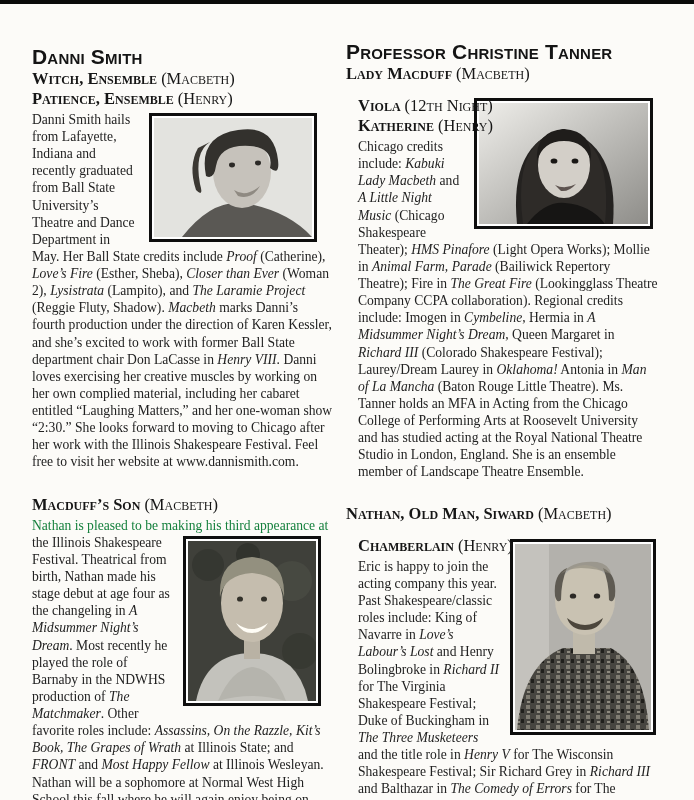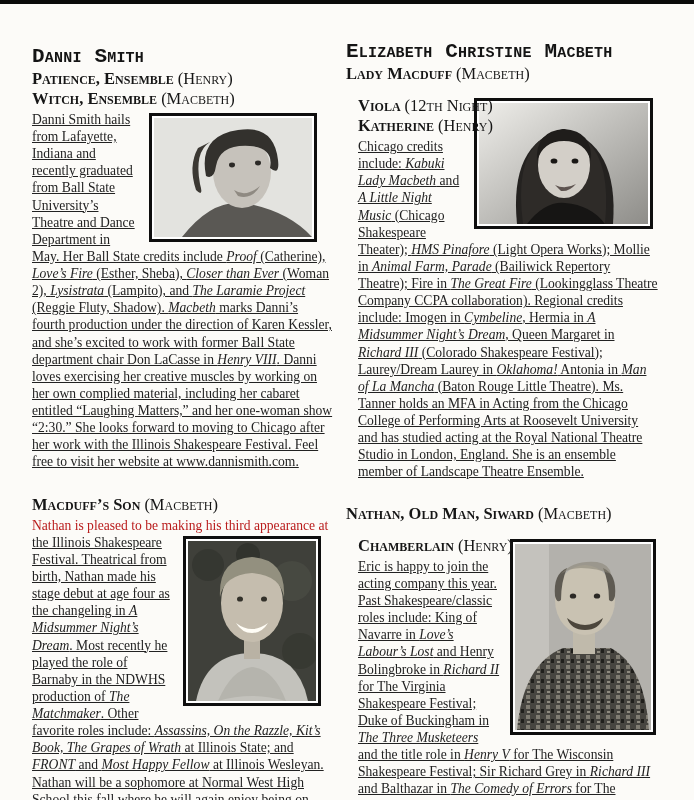--- a/index.html
+++ b/index.html
@@ -11,21 +11,21 @@
     color:#1d1d1d;
     -webkit-font-smoothing:antialiased;
   }
   .scan-edge{width:694px;height:4px;background:#0a0a0a;}
   .page{display:flex;padding:0 0 0 32px;box-sizing:border-box;width:694px;}
   .col{box-sizing:border-box;}
   .col-left{width:302px;padding-top:42px;margin-right:12px;}
   .col-right{width:324px;padding-top:37px;}
   .actor{margin:0 0 22px 0;}
   .actor-name{
-    font-family:Liberation Mono, monospace;
+    font-family:Liberation Sans, sans-serif;
     font-weight:700;
     font-variant:small-caps;
     font-size:21px;
     line-height:1.08;
     letter-spacing:.2px;
     color:#141414;
   }
   .role{
     font-family:"Liberation Serif", serif;
     font-variant:small-caps;
@@ -35,24 +35,23 @@
     white-space:nowrap;
   }
   .role-title{font-weight:700;}
   .role-play{font-weight:400;margin-left:4px;}
   .bio{
     font-size:13.6px;
     line-height:1.26;
     margin:2px 0 0 0;
     text-align:left;
     color:#222;
-    text-decoration:underline;
   }
   .bio em{font-style:italic;}
-  .line1{font-size:13.6px;line-height:1.26;margin-top:2px;color:#b91c1c;}
+  .line1{font-size:13.6px;line-height:1.26;margin-top:2px;color:#15803d;}
   .photo-frame{
     float:right;
     border:3px solid #0e0e0e;
     background:#fff;
     padding:2px;
     margin:3px 0 5px 9px;
     line-height:0;
   }
   .photo-frame svg{display:block;}
   .ph-danni{margin-right:17px;margin-top:2px;}
@@ -65,22 +64,22 @@
 <body>
 
 <div class="scan-edge"></div>
 
 <div class="page">
 
   <div class="col col-left">
 
     <div class="actor">
       <div class="actor-name">Danni Smith</div>
+      <div class="role"><span class="role-title">Witch, Ensemble</span><span class="role-play">(Macbeth)</span></div>
       <div class="role"><span class="role-title">Patience, Ensemble</span><span class="role-play">(Henry)</span></div>
-      <div class="role"><span class="role-title">Witch, Ensemble</span><span class="role-play">(Macbeth)</span></div>
       <p class="bio">
         <span class="photo-frame ph-danni">
           <svg width="158" height="119" viewBox="0 0 158 119">
             <rect width="158" height="119" fill="#e7e6e3"></rect>
             <rect x="0" y="0" width="158" height="119" fill="#dededa" opacity="0.4"></rect>
             <path d="M28 119 Q60 78 95 86 Q135 94 158 119 Z" fill="#5a5854"></path>
             <ellipse cx="88" cy="54" rx="29" ry="36" fill="#c6c2bb"></ellipse>
             <path d="M52 58 Q44 18 84 12 Q120 6 124 42 Q126 58 116 50 Q120 30 96 28 Q66 26 62 48 Q60 62 52 58 Z" fill="#33312d"></path>
             <path d="M56 24 Q40 34 46 66 Q50 80 42 72 Q34 48 44 30 Z" fill="#3b3833"></path>
             <ellipse cx="78" cy="47" rx="3" ry="2.4" fill="#2c2a27"></ellipse>
@@ -115,21 +114,21 @@
         </span>
         <span>the Illinois Shakespeare Festival. Theatrical from birth, Nathan made his stage debut at age four as the changeling in <em>A Midsummer Night’s Dream</em>. Most recently he played the role of Barnaby in the NDWHS production of <em>The Matchmaker</em>. Other favorite roles include: <em>Assassins, On the Razzle, Kit’s Book, The Grapes of Wrath</em> at Illinois State; and <em>FRONT</em> and <em>Most Happy Fellow</em> at Illinois Wesleyan. Nathan will be a sophomore at Normal West High School this fall where he will again enjoy being on stage, running cross-country and playing baseball.</span>
       </p>
     </div>
 
   </div>
 
   <div class="col col-right">
 
     <div class="actor">
-      <div class="actor-name">Elizabeth Christine Macbeth</div>
+      <div class="actor-name">Professor Christine Tanner</div>
       <div class="role"><span class="role-title">Lady Macduff</span><span class="role-play">(Macbeth)</span></div>
       <div class="wrap-block">
         <span class="photo-frame ph-tanner">
           <svg width="169" height="121" viewBox="0 0 169 121">
             <defs>
               <linearGradient id="tbg" x1="0" y1="0" x2="1" y2="1">
                 <stop offset="0" stop-color="#efeeea"></stop>
                 <stop offset="1" stop-color="#8e8d89"></stop>
               </linearGradient>
             </defs>

